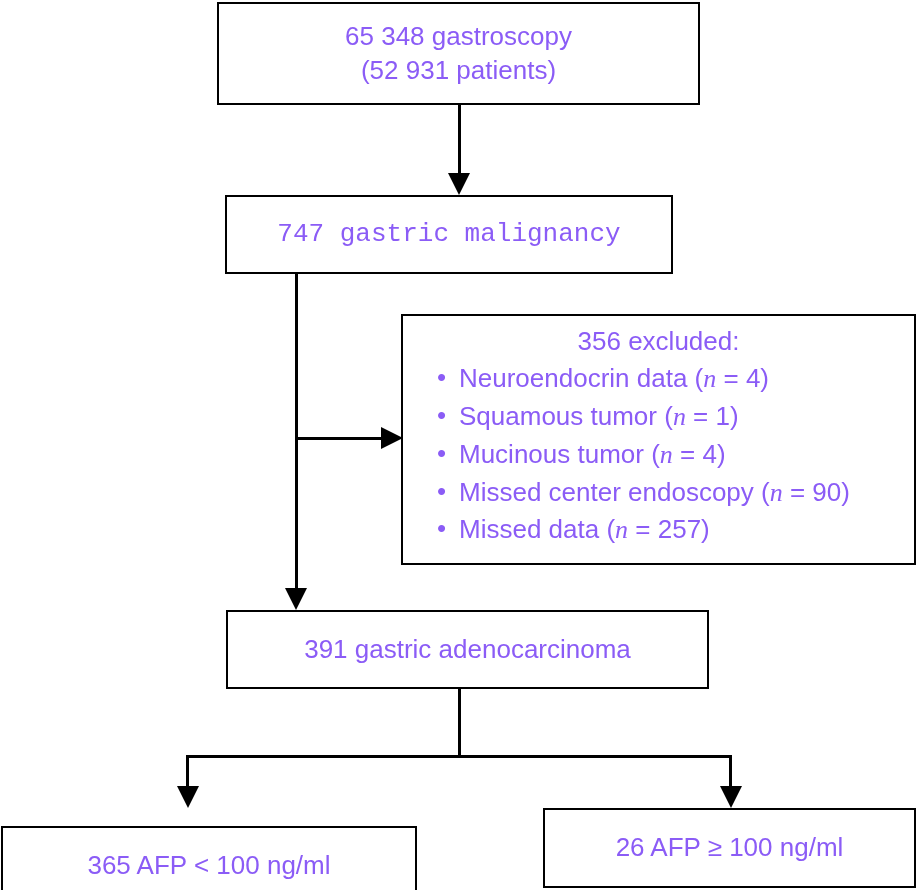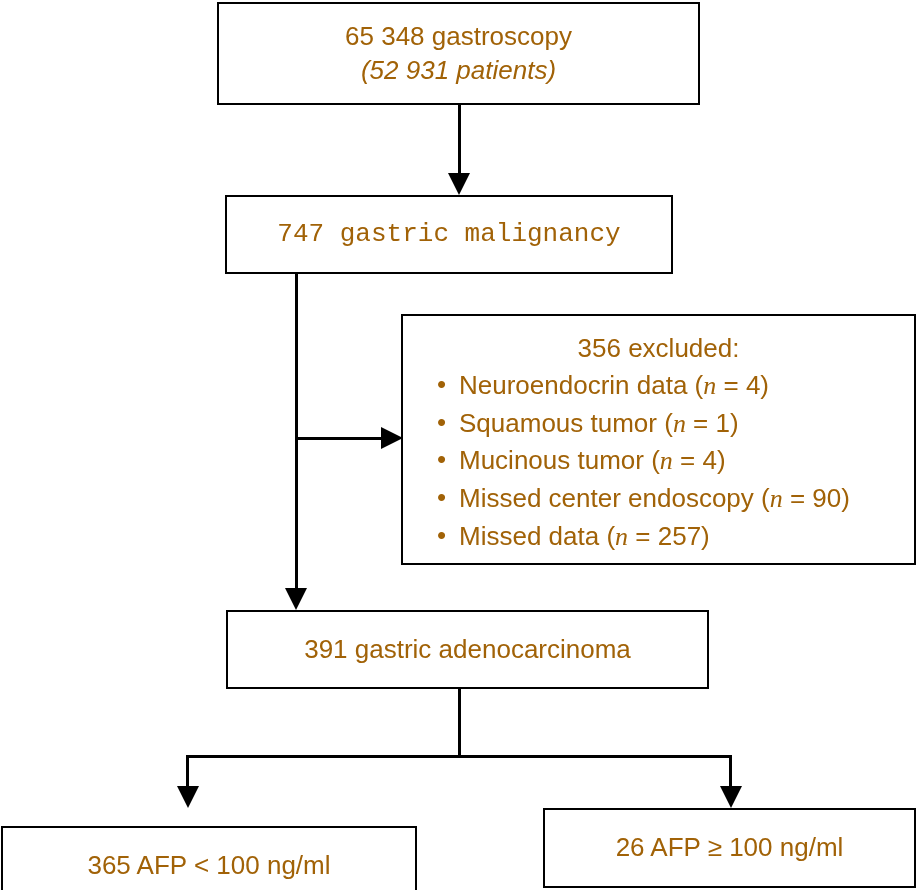--- a/index.html
+++ b/index.html
@@ -22,42 +22,42 @@
     position: absolute;
     box-sizing: border-box;
     border: 2px solid #000000;
     background: #ffffff;
     display: flex;
     align-items: center;
     justify-content: center;
     text-align: center;
     line-height: 1.30;
     font-size: 26px;
-    color: #a16207;
+    color: #8b5cf6;
     z-index: 3;
   }
   .node-inner {
     width: 100%;
     padding: 0 10px;
     box-sizing: border-box;
   }
-  .node .line2 { display: block; font-style: italic; }
+  .node .line2 { display: block; }
 
   
   #node-gastroscopy {
     left: 217px; top: 2px; width: 483px; height: 103px;
   }
   
   #node-malignancy {
     left: 225px; top: 195px; width: 448px; height: 79px; font-family: Liberation Mono, monospace;
   }
   
   #node-excluded {
     left: 401px; top: 314px; width: 515px; height: 251px;
-    align-items: center;
+    align-items: flex-start;
     justify-content: flex-start;
   }
   #node-excluded .node-inner {
     padding: 9px 12px 0 12px;
   }
   .excl-title {
     text-align: center;
     font-size: 26px;
     margin-bottom: 1px;
   }

